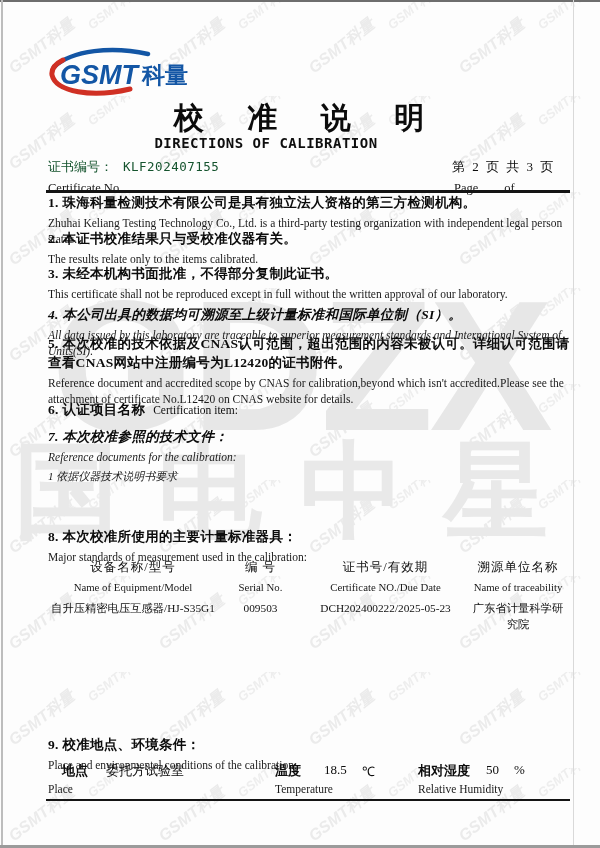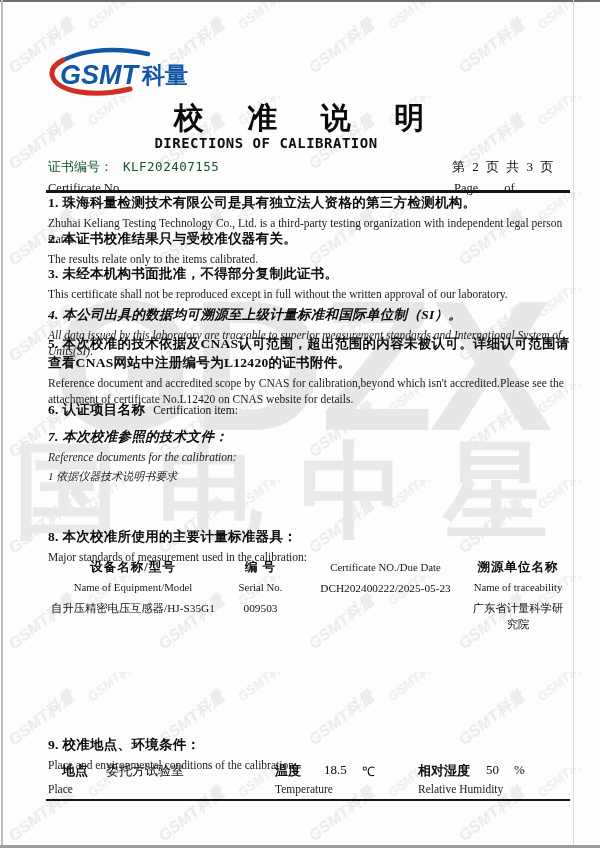--- a/index.html
+++ b/index.html
@@ -56,21 +56,21 @@
   .i1 { top:193px; } .i2 { top:229px; } .i3 { top:264px; }
   .i4 { top:305px;font-style:italic; } .i5 { top:334px; } .i6 { top:400px; }
   .i7 { top:427px;font-style:italic; } .i8 { top:527px; } .i9 { top:735px; }
 
   
   .stdtable {
     left:48px; top:557px; width:520px;
     display:grid; grid-template-columns:170px 85px 165px 100px;
   }
   .stdtable .col { text-align:center; }
-  .stdtable .hcn { font-size:12.5px; color:#0e0e0e; line-height:20px; letter-spacing:1px;font-weight:bold; }
+  .stdtable .hcn { font-size:12.5px; color:#0e0e0e; line-height:20px; letter-spacing:1px; }
   .stdtable .hen { font-size:10.8px; color:#191919; line-height:20px;text-align:center; }
   .stdtable .val { font-size:11.3px; color:#101010; margin-top:3px; line-height:16px; }
 
   
   .envrow { left:48px; top:762px; width:523px; height:42px; }
   .envrow span { position:absolute; white-space:nowrap; }
   .envrow .zh { font-size:13px; color:#0d0d0d; top:0;font-weight:bold; }
   .envrow .vv { font-size:13px; color:#0d0d0d; top:0; }
   .envrow .eg { font-size:11.5px; color:#1a1a1a; top:21px; }
   .p-place-cn { left:14px; } .p-place-val { left:58px; }
@@ -174,20 +174,21 @@
       <div class="hcn">设备名称/型号</div>
       <div class="hen">Name of Equipment/Model</div>
       <div class="val">自升压精密电压互感器/HJ-S35G1</div>
     </div>
     <div class="col">
       <div class="hcn">编  号</div>
       <div class="hen">Serial No.</div>
       <div class="val">009503</div>
     </div>
     <div class="col">
+      <div class="hcn">证书号/有效期</div>
       <div class="hen">Certificate NO./Due Date</div>
       <div class="val">DCH202400222/2025-05-23</div>
     </div>
     <div class="col">
       <div class="hcn">溯源单位名称</div>
       <div class="hen">Name of traceability</div>
       <div class="val">广东省计量科学研究院</div>
     </div>
   </div>
 

